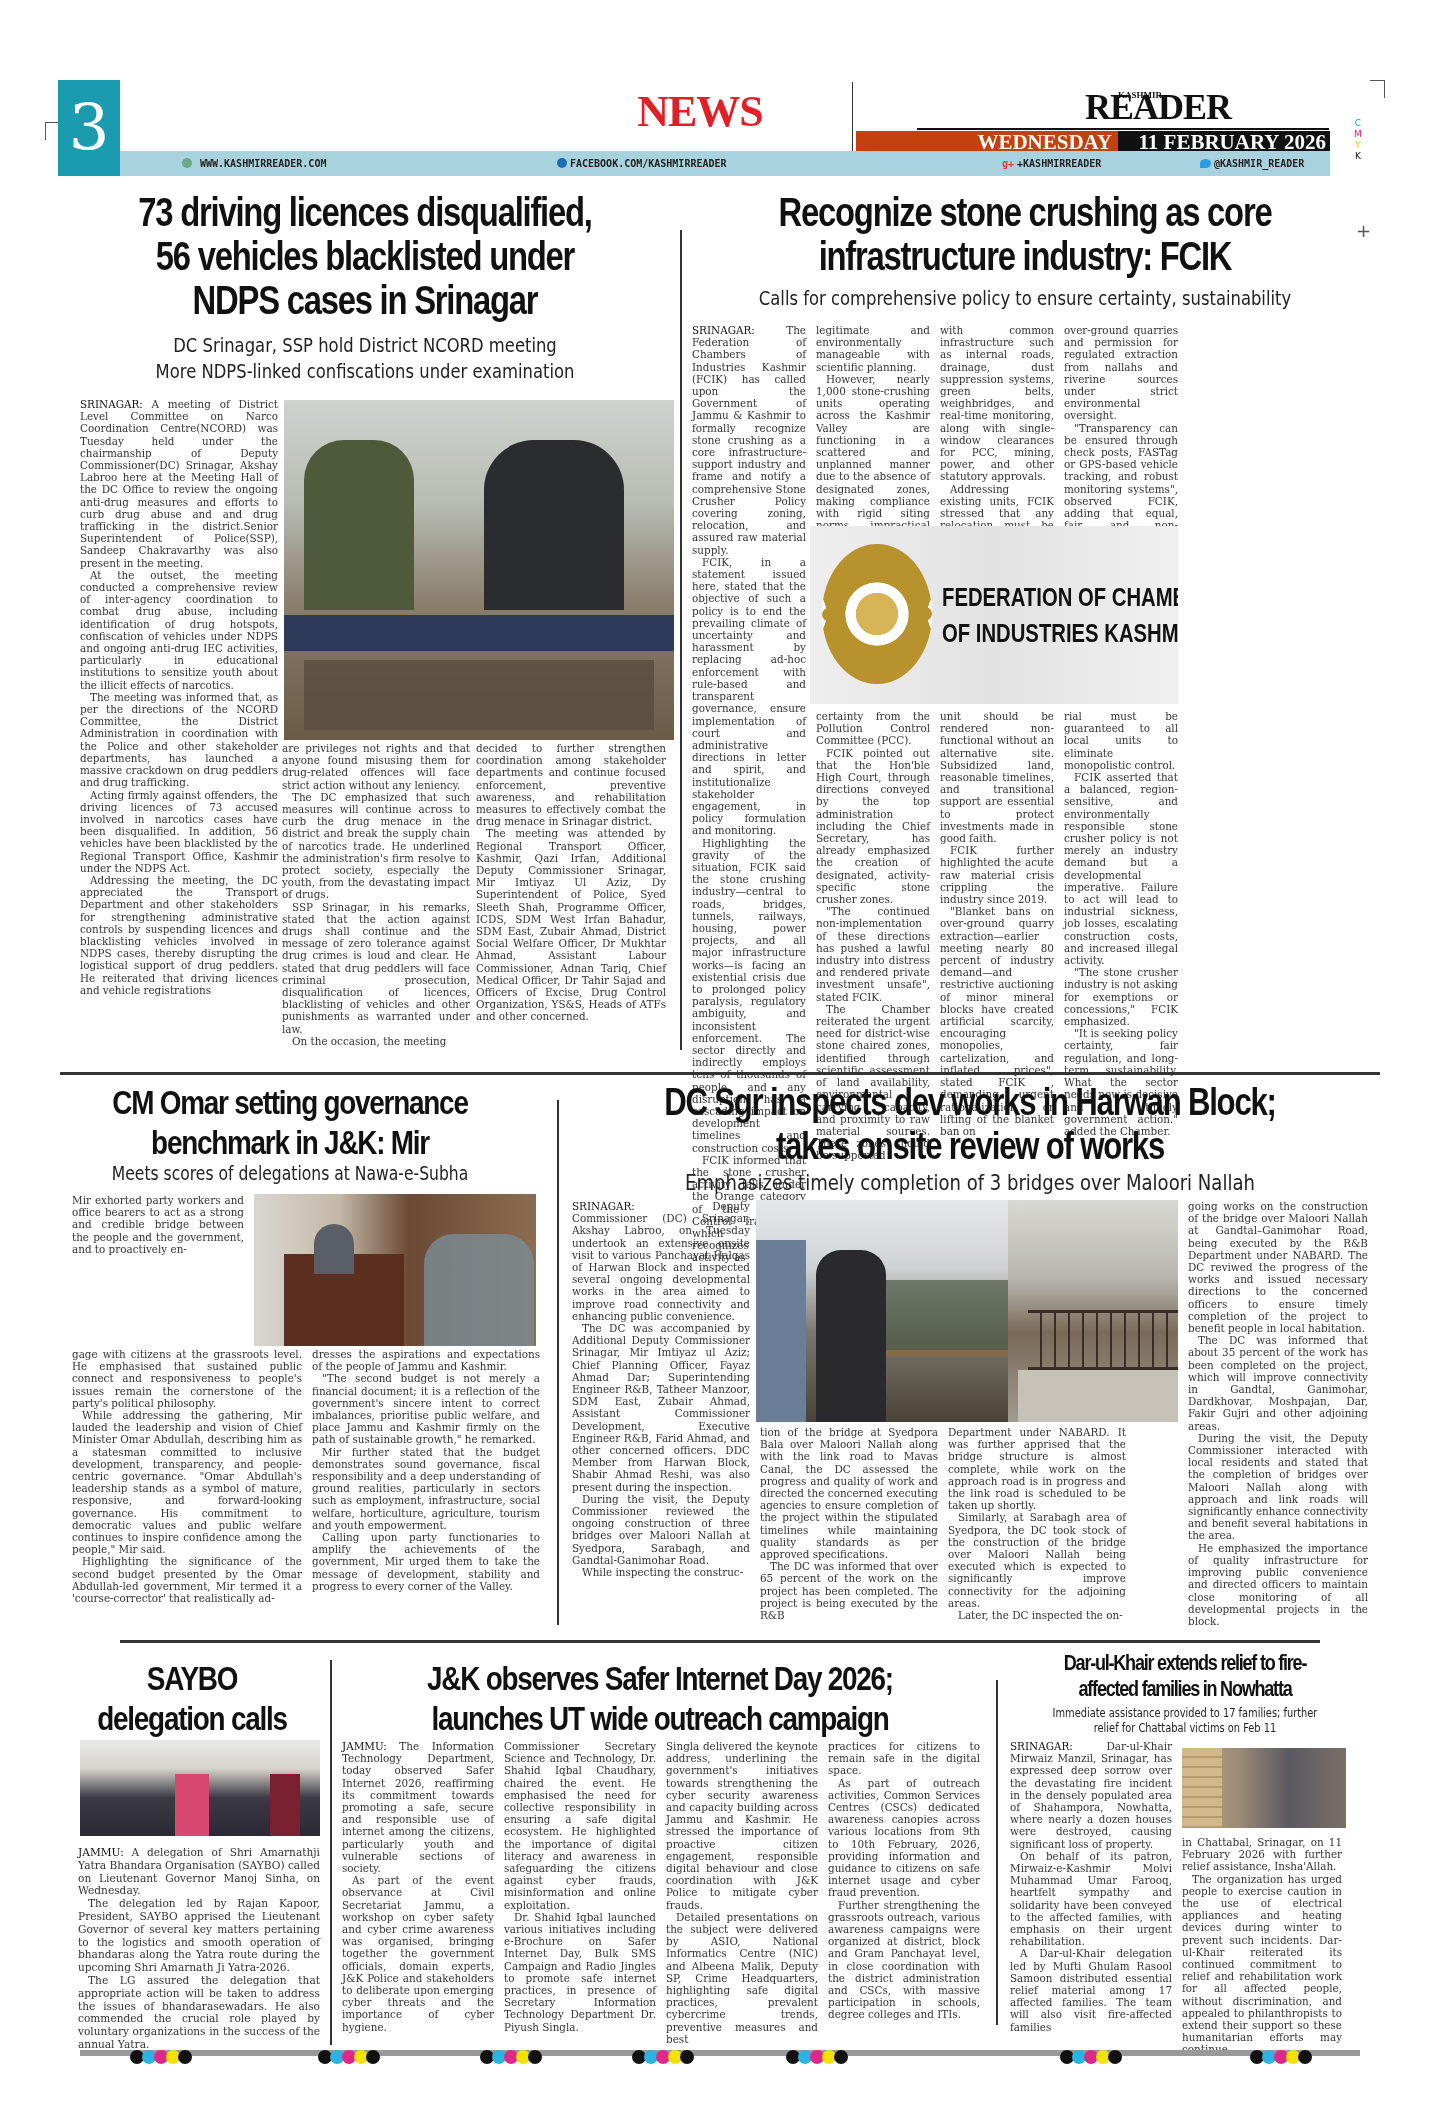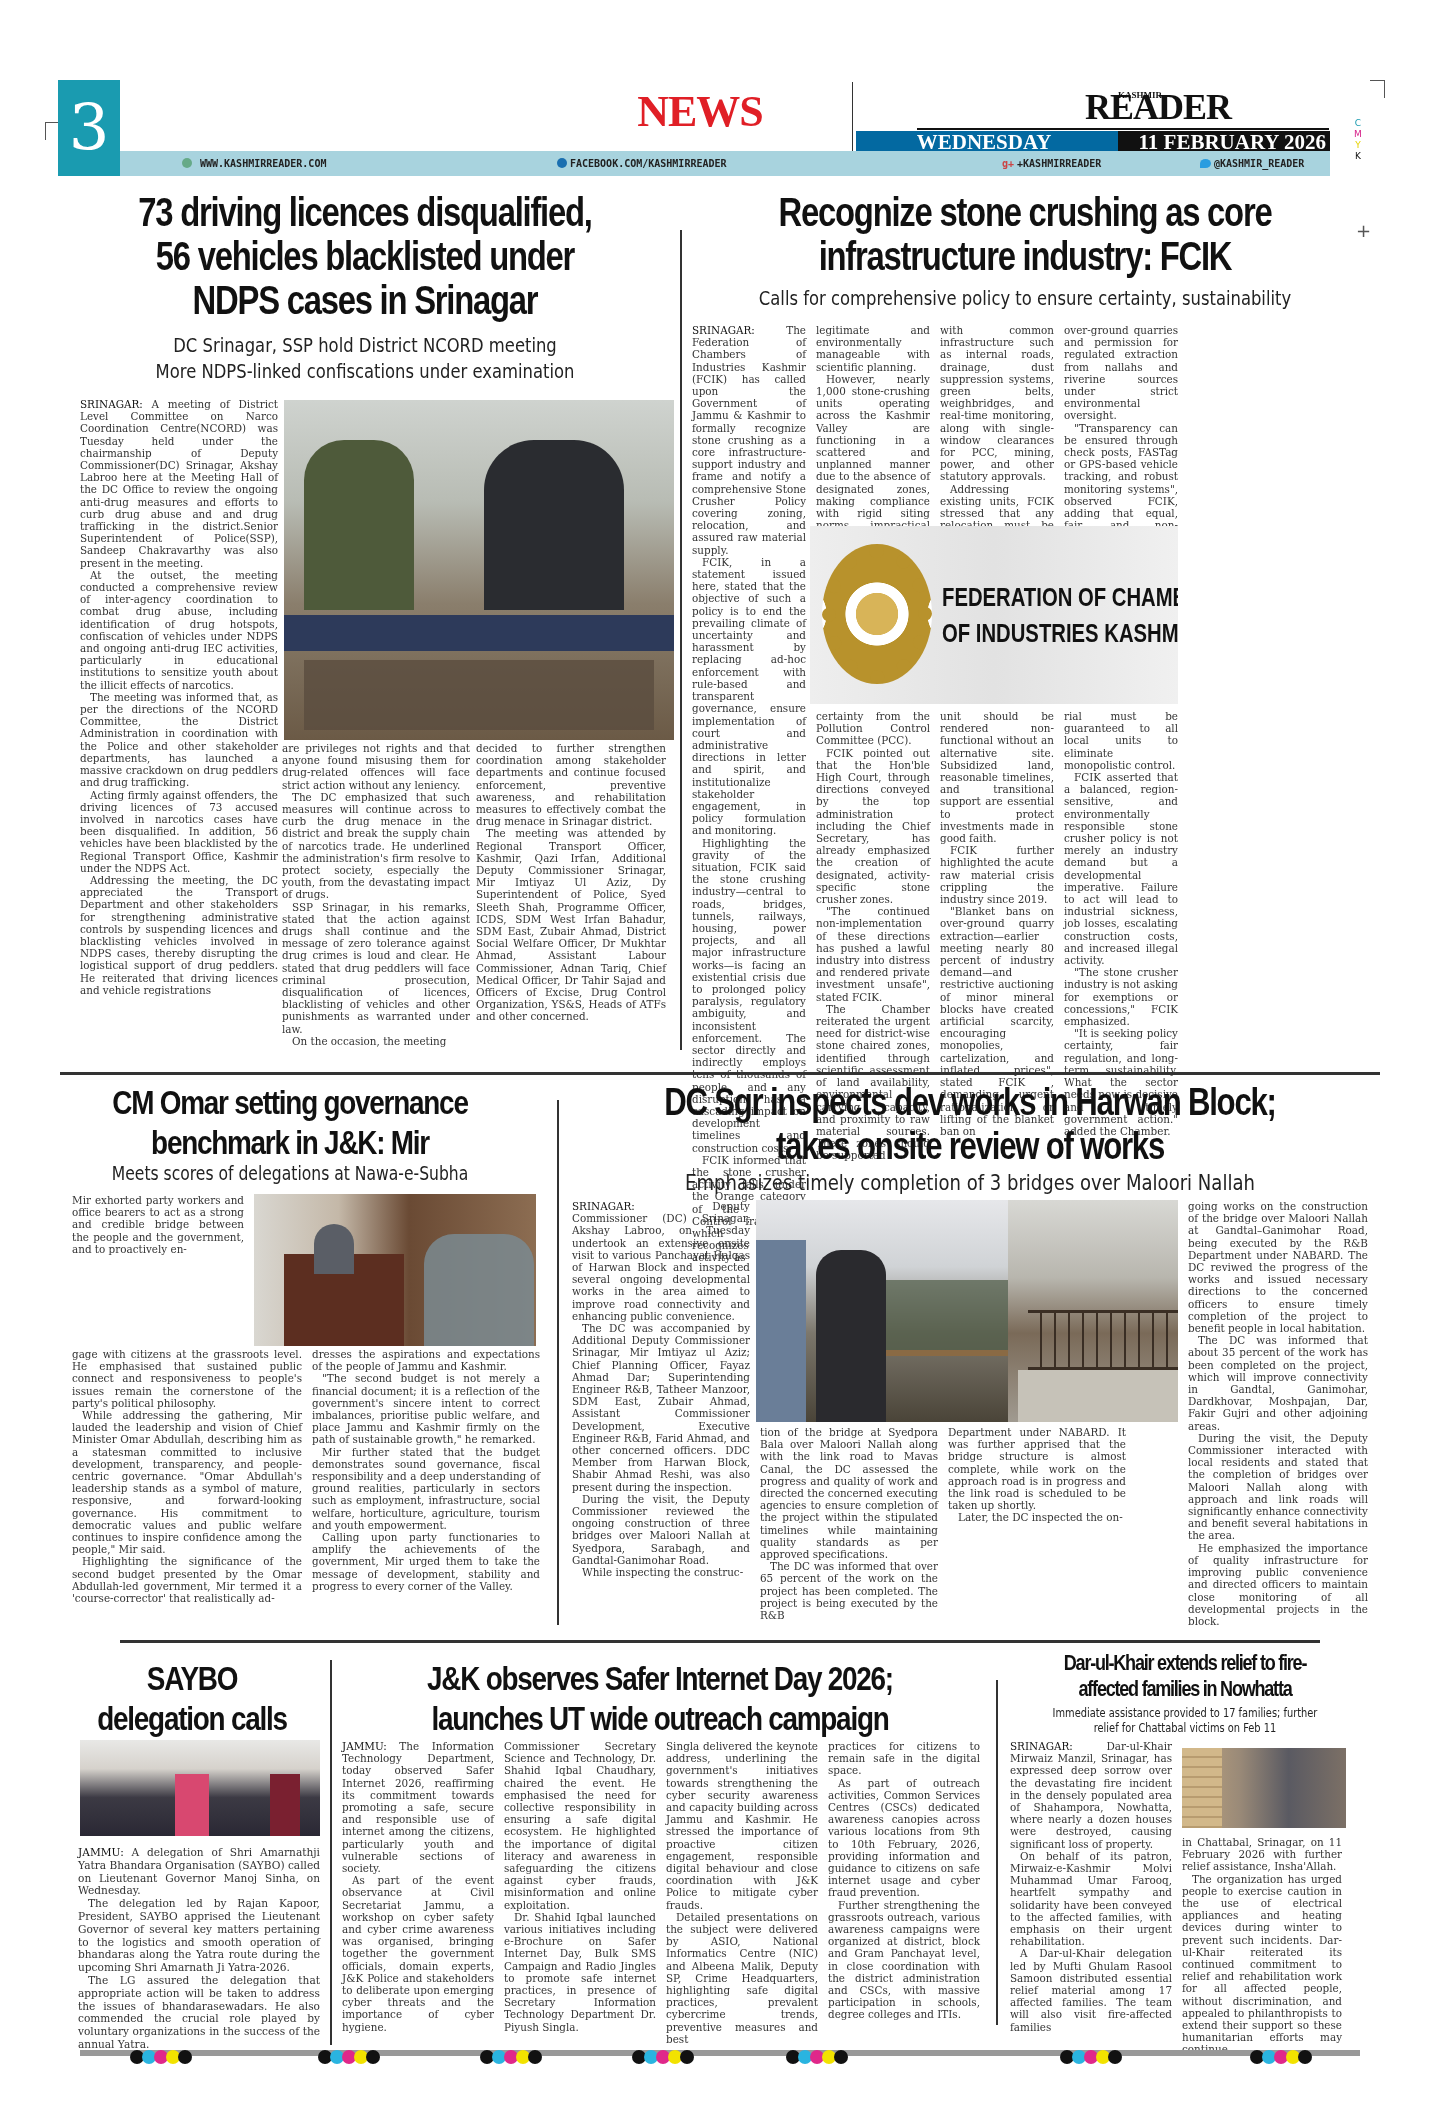--- a/index.html
+++ b/index.html
@@ -31,21 +31,21 @@
   <div class="abs" style="left:58px;top:80px;width:62px;height:96px;background:#1a9bb0;display:flex;align-items:center;justify-content:center">
     <span style="color:#fff;font-family:'DejaVu Serif',serif;font-size:64px;line-height:1">3</span>
   </div>
   <div class="abs" style="left:620px;top:86px;width:160px;text-align:center;font-family:'Liberation Serif',serif;font-weight:bold;font-size:44px;color:#e01f26;letter-spacing:-1px">NEWS</div>
   <div class="abs" style="left:852px;top:82px;width:1px;height:70px;background:#333"></div>
   <div class="abs" style="left:1000px;top:86px;width:320px;height:42px">
     <span style="position:absolute;left:85px;top:0;font-family:'Liberation Serif',serif;font-weight:bold;font-size:36px;letter-spacing:-1px;color:#111;line-height:42px">READER</span>
     <span style="position:absolute;left:118px;top:4px;font-family:'Liberation Serif',serif;font-size:9px;font-weight:bold;color:#111">KASHMIR</span>
   </div>
   <div class="abs" style="left:917px;top:128px;width:412px;height:2px;background:#111"></div>
-  <div class="abs" style="left:856px;top:131px;width:262px;height:22px;background:#0369a1;text-align:center;padding-right:6px">
+  <div class="abs" style="left:856px;top:131px;width:262px;height:22px;background:#c2410c;text-align:right;padding-right:6px">
     <span style="font-family:'Liberation Serif',serif;font-weight:bold;font-size:21px;color:#fff;line-height:22px">WEDNESDAY</span>
   </div>
   <div class="abs" style="left:1118px;top:131px;width:212px;height:22px;background:#111;text-align:right;padding-right:4px">
     <span style="font-family:'Liberation Serif',serif;font-weight:bold;font-size:21px;color:#fff;line-height:22px">11 FEBRUARY 2026</span>
   </div>
   <div class="abs" style="left:1352px;top:118px;width:12px;font-family:'DejaVu Sans',sans-serif;font-size:9px;line-height:11px;text-align:center">
     <div style="color:#1a9bb0">C</div>
       <div style="color:#d6228a">M</div>
       <div style="color:#e6d200">Y</div>
       <div style="color:#111">K</div>
@@ -189,20 +189,21 @@
   <div class="photo" style="left:1008px;top:1200px;width:170px;height:222px;background:linear-gradient(180deg,#d8d8d4 0%,#b8b6ae 35%,#7a6a58 60%,#a09a90 100%)">
     <div style="position:absolute;left:20px;top:110px;width:150px;height:60px;border-top:3px solid #3a2e24;border-bottom:3px solid #3a2e24;background:repeating-linear-gradient(90deg,transparent 0 12px,#3a2e24 12px 14px)"></div>
     <div style="position:absolute;left:10px;top:170px;width:160px;height:52px;background:#c6c2b8"></div>
   </div>
   <div class="abs body" style="left:760px;top:1426px;width:178px">
     <p style="text-indent:0">tion of the bridge at Syedpora Bala over Maloori Nallah along with the link road to Mavas Canal, the DC assessed the progress and quality of work and directed the concerned executing agencies to ensure completion of the project within the stipulated timelines while maintaining quality standards as per approved specifications.</p>
     <p>The DC was informed that over 65 percent of the work on the project has been completed. The project is being executed by the R&amp;B</p>
   </div>
   <div class="abs body" style="left:948px;top:1426px;width:178px">
     <p style="text-indent:0">Department under NABARD. It was further apprised that the bridge structure is almost complete, while work on the approach road is in progress and the link road is scheduled to be taken up shortly.</p>
+    <p>Similarly, at Sarabagh area of Syedpora, the DC took stock of the construction of the bridge over Maloori Nallah being executed which is expected to significantly improve connectivity for the adjoining areas.</p>
     <p>Later, the DC inspected the on-</p>
   </div>
   <div class="abs body" style="left:1188px;top:1200px;width:180px">
     <p style="text-indent:0">going works on the construction of the bridge over Maloori Nallah at Gandtal–Ganimohar Road, being executed by the R&amp;B Department under NABARD. The DC reviwed the progress of the works and issued necessary directions to the concerned officers to ensure timely completion of the project to benefit people in local habitation.</p>
     <p>The DC was informed that about 35 percent of the work has been completed on the project, which will improve connectivity in Gandtal, Ganimohar, Dardkhovar, Moshpajan, Dar, Fakir Gujri and other adjoining areas.</p>
     <p>During the visit, the Deputy Commissioner interacted with local residents and stated that the completion of bridges over Maloori Nallah along with approach and link roads will significantly enhance connectivity and benefit several habitations in the area.</p>
     <p>He emphasized the importance of quality infrastructure for improving public convenience and directed officers to maintain close monitoring of all developmental projects in the block.</p>
   </div>
 </article>
 

